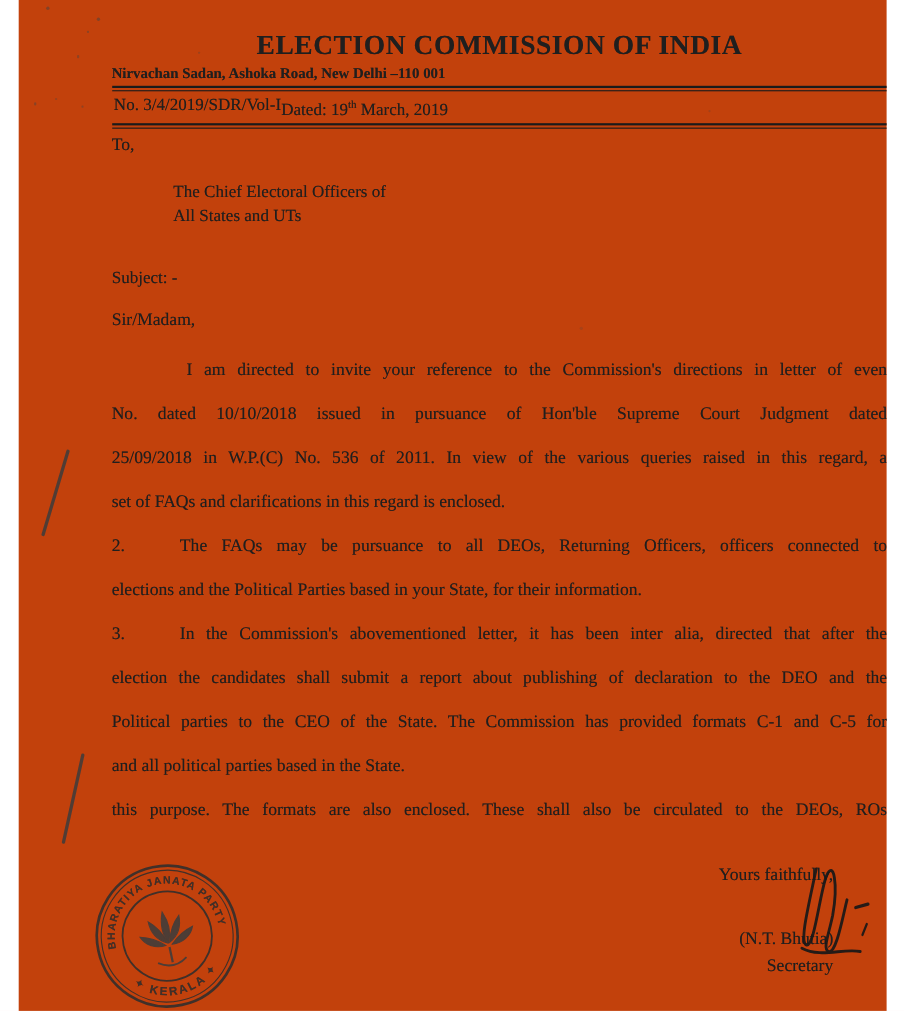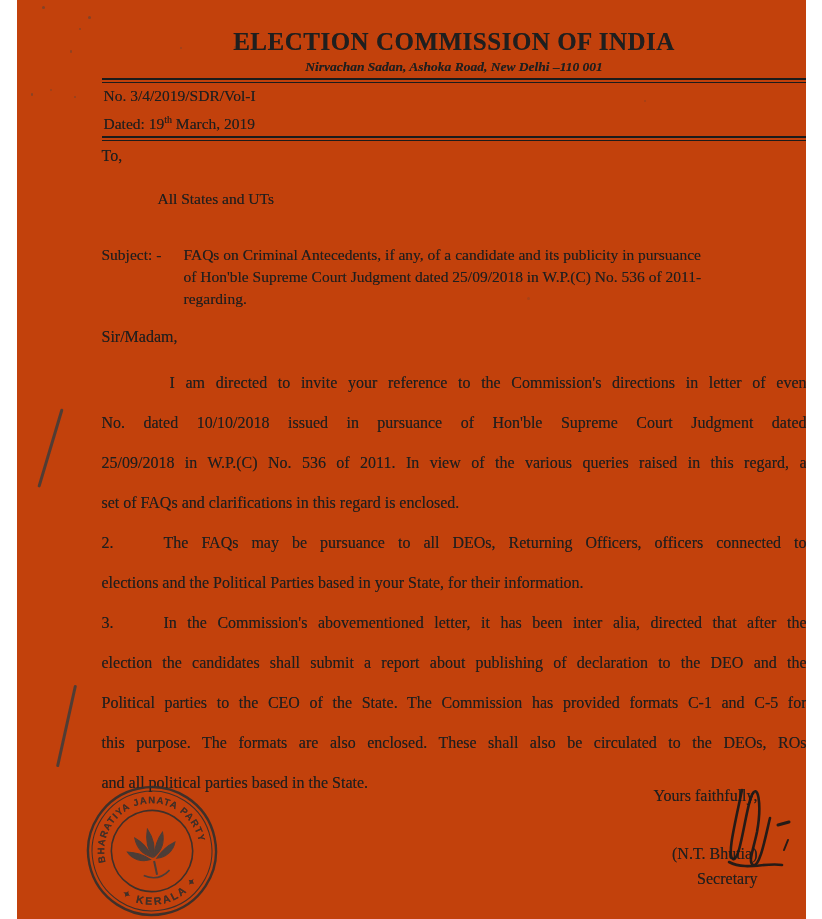--- a/index.html
+++ b/index.html
@@ -16,37 +16,35 @@
   .content { position: absolute; left: 85px; top: 0; width: 705px; }
 
   .org-title {
     margin-top: 27px;
     text-align: center;
     font-size: 25px; font-weight: 700;
     letter-spacing: 0.5px;
     line-height: 30px;
   }
   .org-address {
-    text-align: center;
+    text-align: left;
     font-size: 13.5px; font-weight: 700;
     line-height: 17px;
     margin-top: 1px;
-    font-style: italic;
   }
   .rule {
     height: 2px;
     border-top: 2.4px solid #1b1b1b;
     border-bottom: 1.2px solid #1b1b1b;
   }
   .rule-1 { margin-top: 3px; }
   .ref-row {
     display: flex; 
     font-size: 15.5px; line-height: 24px;
     padding: 1px 2px 0 2px;
-    flex-direction: column;
   }
   .ref-row sup { font-size: 10px; }
   .to-line { font-size: 16px; margin-top: 5px; line-height: 20px; }
 
   .recipient { margin-top: 22px; padding-left: 56px; font-size: 15.5px; line-height: 22px; }
 
   .subject { display: flex; margin-top: 34px; font-size: 15.5px; line-height: 22px; }
   .subject-label { width: 82px; flex: 0 0 82px; }
   .subject-lines { flex: 1; }
 
@@ -116,49 +114,45 @@
     <div class="ref-row">
       <span>No. 3/4/2019/SDR/Vol-I</span>
       <span><span>Dated: 19</span><sup>th</sup><span> March, 2019</span></span>
     </div>
 
     <div class="rule"></div>
 
     <div class="to-line">To,</div>
 
     <div class="recipient">
+      <div>The Chief Electoral Officers of</div>
       <div>All States and UTs</div>
     </div>
 
     <div class="subject">
       <div class="subject-label">Subject: -</div>
-      <div class="subject-lines">
-        <div>FAQs on Criminal Antecedents, if any, of a candidate and its publicity in pursuance</div>
-        <div>of Hon'ble Supreme Court Judgment dated 25/09/2018 in W.P.(C) No. 536 of 2011-</div>
-        <div>regarding.</div>
-      </div>
     </div>
 
     <div class="salutation">Sir/Madam,</div>
 
     <div class="body-block">
 
       <div class="bl j ind1">I am directed to invite your reference to the Commission's directions in letter of even</div>
       <div class="bl j">No. dated 10/10/2018 issued in pursuance of Hon'ble Supreme Court Judgment dated</div>
       <div class="bl j">25/09/2018 in W.P.(C) No. 536 of 2011.  In view of the various queries raised in this regard, a</div>
       <div class="bl">set of FAQs and clarifications in this regard is enclosed.</div>
 
       <div class="bl j"><span class="pnum">2.</span><span class="ptab"></span><span>The FAQs may be pursuance to all DEOs, Returning Officers, officers connected to</span></div>
       <div class="bl">elections and the Political Parties based in your State, for their information.</div>
 
       <div class="bl j"><span class="pnum">3.</span><span class="ptab"></span><span>In the Commission's abovementioned letter, it has been inter alia, directed that after the</span></div>
       <div class="bl j">election the candidates shall submit a report about publishing of declaration to the DEO and the</div>
       <div class="bl j">Political parties to the CEO of the State. The Commission has provided formats C-1 and C-5 for</div>
+      <div class="bl">and all political parties based in the State.</div>
       <div class="bl j">this purpose. The formats are also enclosed. These shall also be circulated to the DEOs, ROs</div>
-      <div class="bl">and all political parties based in the State.</div>
     </div>
   </div>
 
   <div class="closing">
     <div class="valediction">Yours faithfully,</div>
     <div class="signatory">(N.T. Bhutia)</div>
     <div class="designation">Secretary</div>
   </div>
 
   <svg class="signature-svg" width="88" height="100" viewBox="0 0 88 100">

